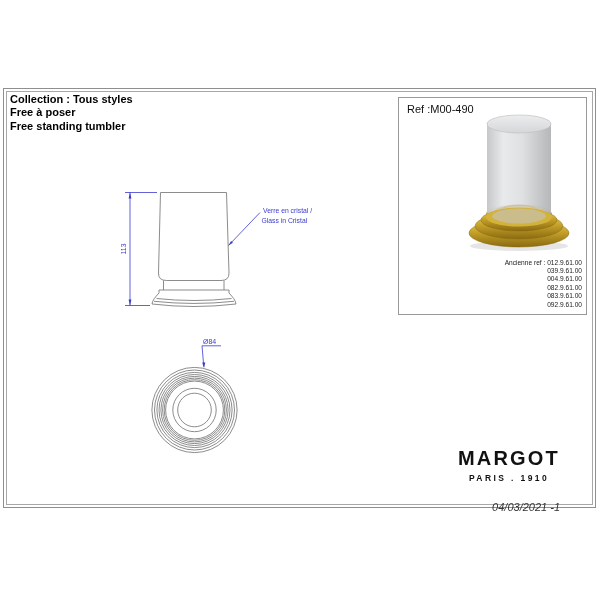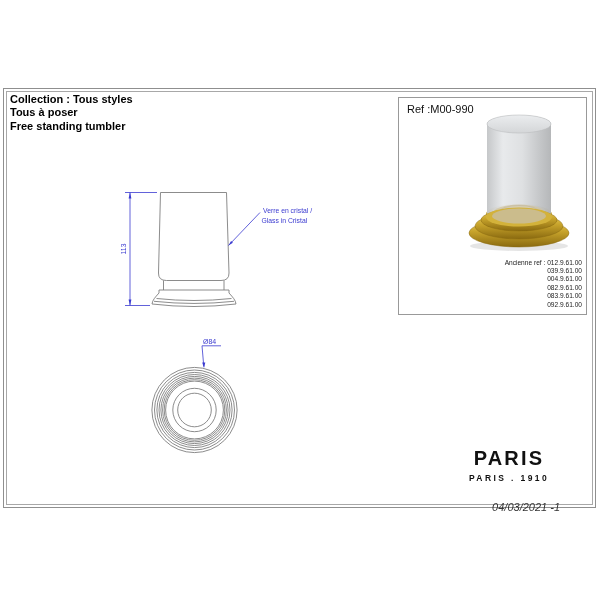--- a/index.html
+++ b/index.html
@@ -38,26 +38,26 @@
 <body>
 
 <div class="page">
 
   <div class="sheet-outer">
     <div class="sheet-inner"></div>
   </div>
 
   <div class="header-block">
     <div class="collection-title">Collection : Tous styles</div>
-    <div>Tous à poser</div>
+    <div>Free à poser</div>
     <div>Free standing tumbler</div>
   </div>
 
   <div class="ref-box">
-    <div class="ref-label">Ref :M00-990</div>
+    <div class="ref-label">Ref :M00-490</div>
 
     <svg class="render-svg" width="112" height="148" viewBox="0 0 112 148">
       <defs>
         <linearGradient id="glassGrad" x1="0" y1="0" x2="1" y2="0">
           <stop offset="0" stop-color="#c3c5c7"></stop>
           <stop offset="0.25" stop-color="#e7e9eb"></stop>
           <stop offset="0.55" stop-color="#dddfe1"></stop>
           <stop offset="0.85" stop-color="#c0c2c4"></stop>
           <stop offset="1" stop-color="#b2b4b6"></stop>
         </linearGradient>
@@ -146,18 +146,18 @@
     </g>
     <g>
       <text class="dim-text" font-size="7" x="63" y="14">Ø84</text>
       <path d="M62,15.8 L81,15.8" stroke="#3a3ad0" stroke-width="0.8" fill="none"></path>
       <path d="M62,15.8 L63.8,36.5" stroke="#3a3ad0" stroke-width="0.8" fill="none"></path>
       <polygon points="64,38 62.2,32.6 65.3,32.4" fill="#3a3ad0"></polygon>
     </g>
   </svg>
 
   <div class="footer-block">
-    <div class="brand">PARIS</div>
+    <div class="brand">MARGOT</div>
     <div class="brand-sub">PARIS . 1910</div>
     <div class="sheet-date">04/03/2021 -1</div>
   </div>
 
 </div>
 
 </body></html>

